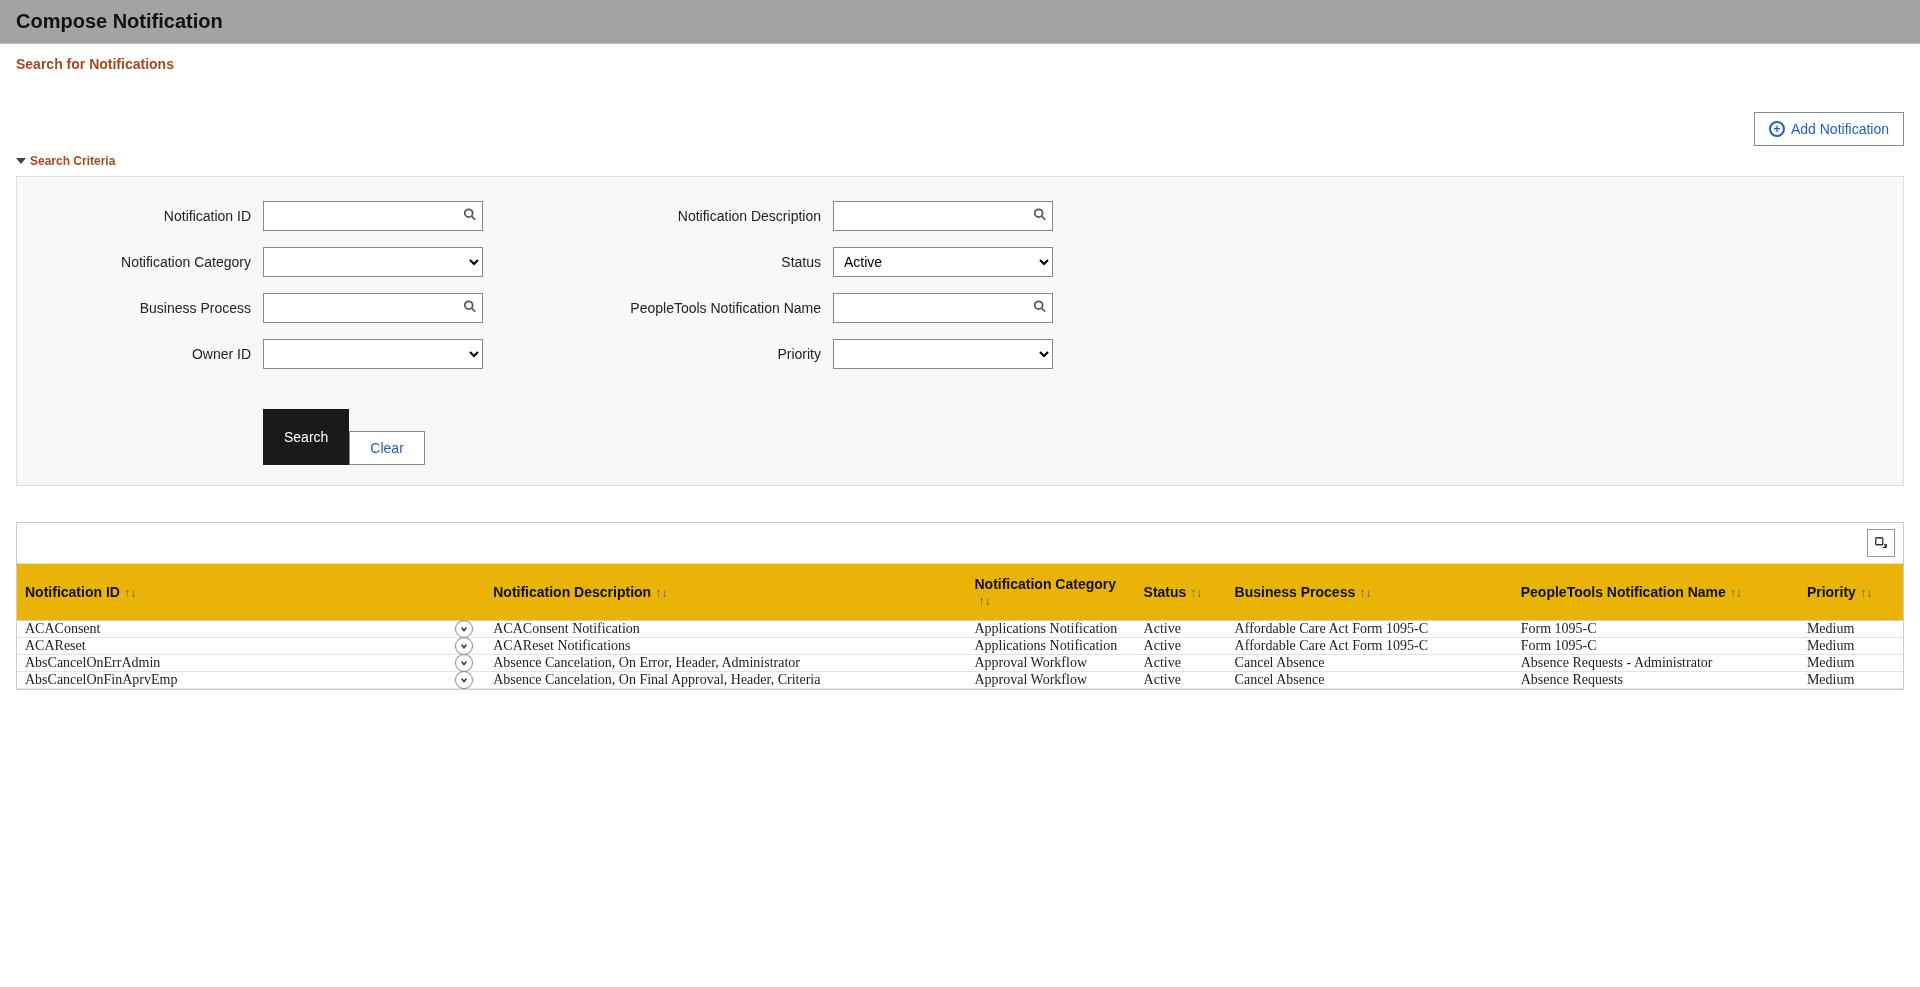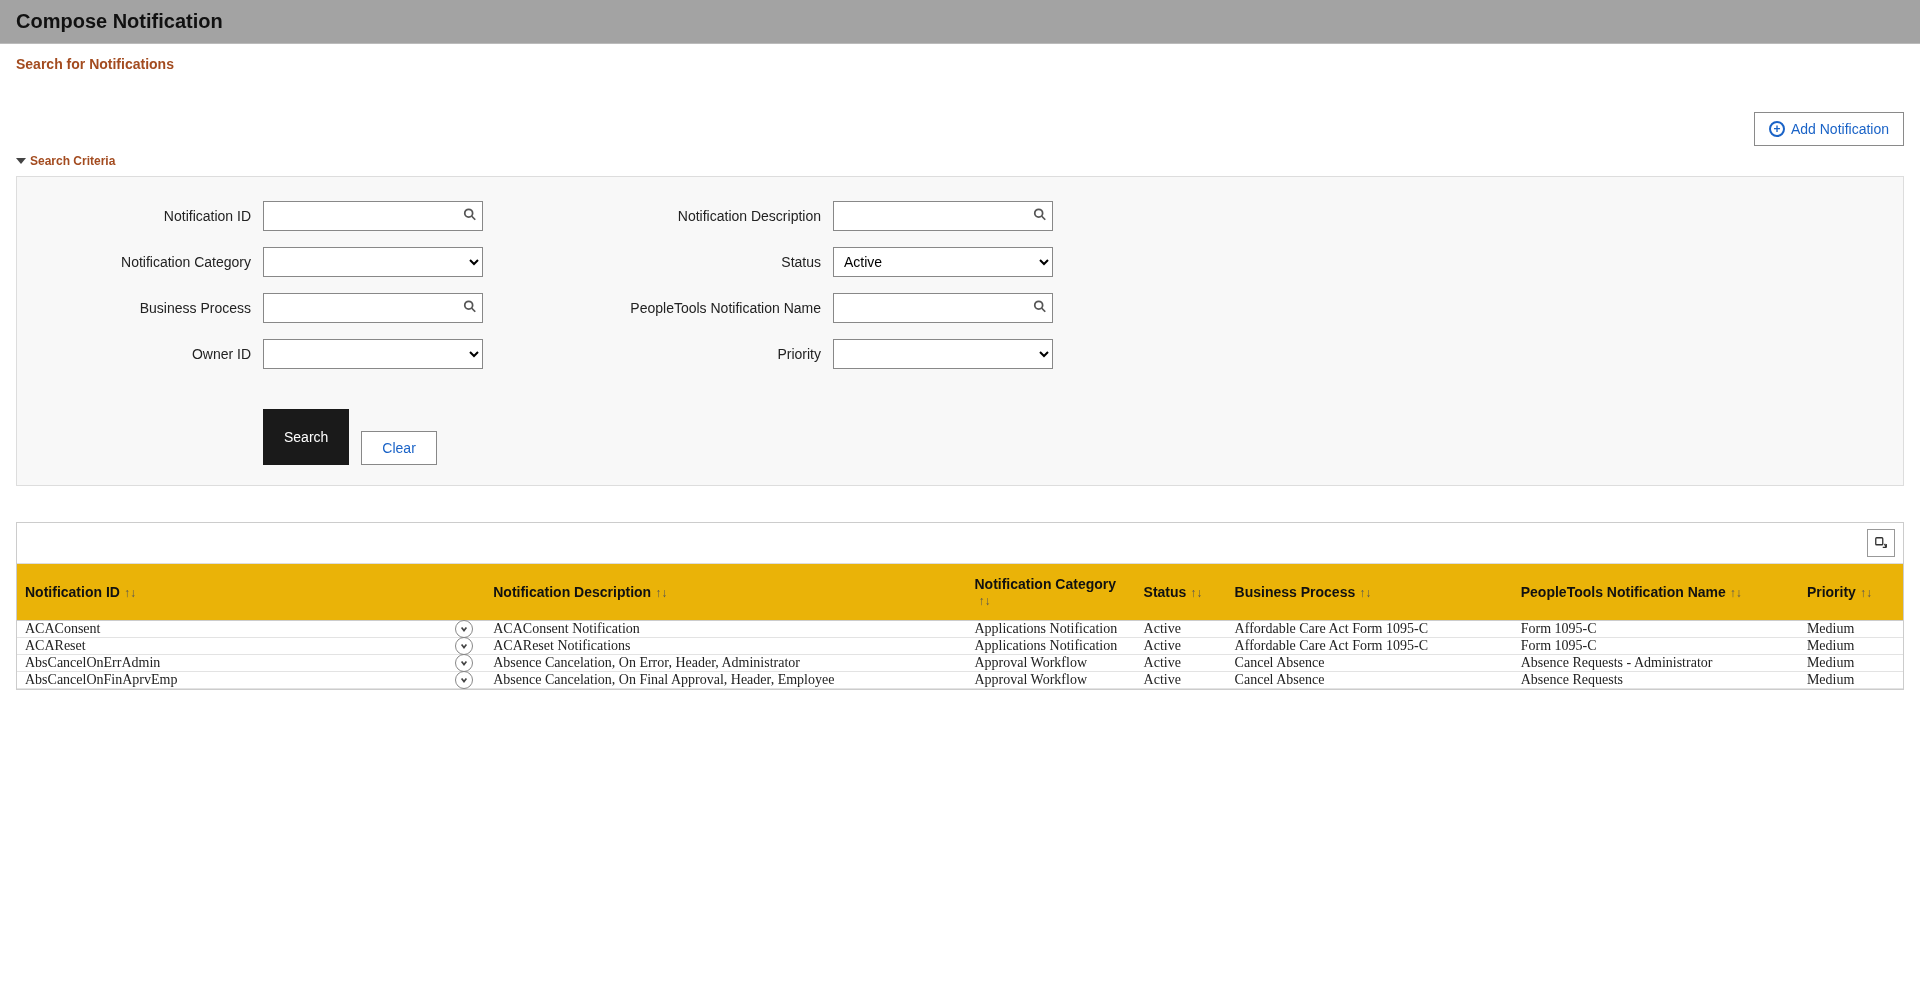--- a/index.html
+++ b/index.html
@@ -121,21 +121,20 @@
 select {
   width: 220px;
   height: 30px;
   border: 1px solid #888;
   padding: 4px 6px;
   font-size: 14px;
   background: #fff;
 }
 .btn-row {
   display: flex;
-  gap: 12px;
   margin-left: 230px;
   margin-top: 24px;
 }
 .btn-primary {
   background: #1a1a1a;
   color: #fff;
   border: 1px solid #1a1a1a;
   padding: 8px 20px;
   font-size: 14px;
   cursor: pointer;
@@ -361,21 +360,21 @@
             <td class="col-bp">Cancel Absence</td>
             <td class="col-pt">Absence Requests - Administrator</td>
             <td class="col-prio">Medium</td>
           </tr>
           <tr>
             <td class="col-id col-id-cell"><span>AbsCancelOnFinAprvEmp</span><span class="row-chevron">
                 <svg viewBox="0 0 10 10">
                   <polyline points="2,3 5,7 8,3"></polyline>
                 </svg>
               </span></td>
-            <td class="col-desc">Absence Cancelation, On Final Approval, Header, Employee</td>
+            <td class="col-desc">Absence Cancelation, On Final Approval, Header, Criteria</td>
             <td class="col-cat">Approval Workflow</td>
             <td class="col-status">Active</td>
             <td class="col-bp">Cancel Absence</td>
             <td class="col-pt">Absence Requests</td>
             <td class="col-prio">Medium</td>
           </tr>
         </tbody>
     </table>
   </div>
 </div>

